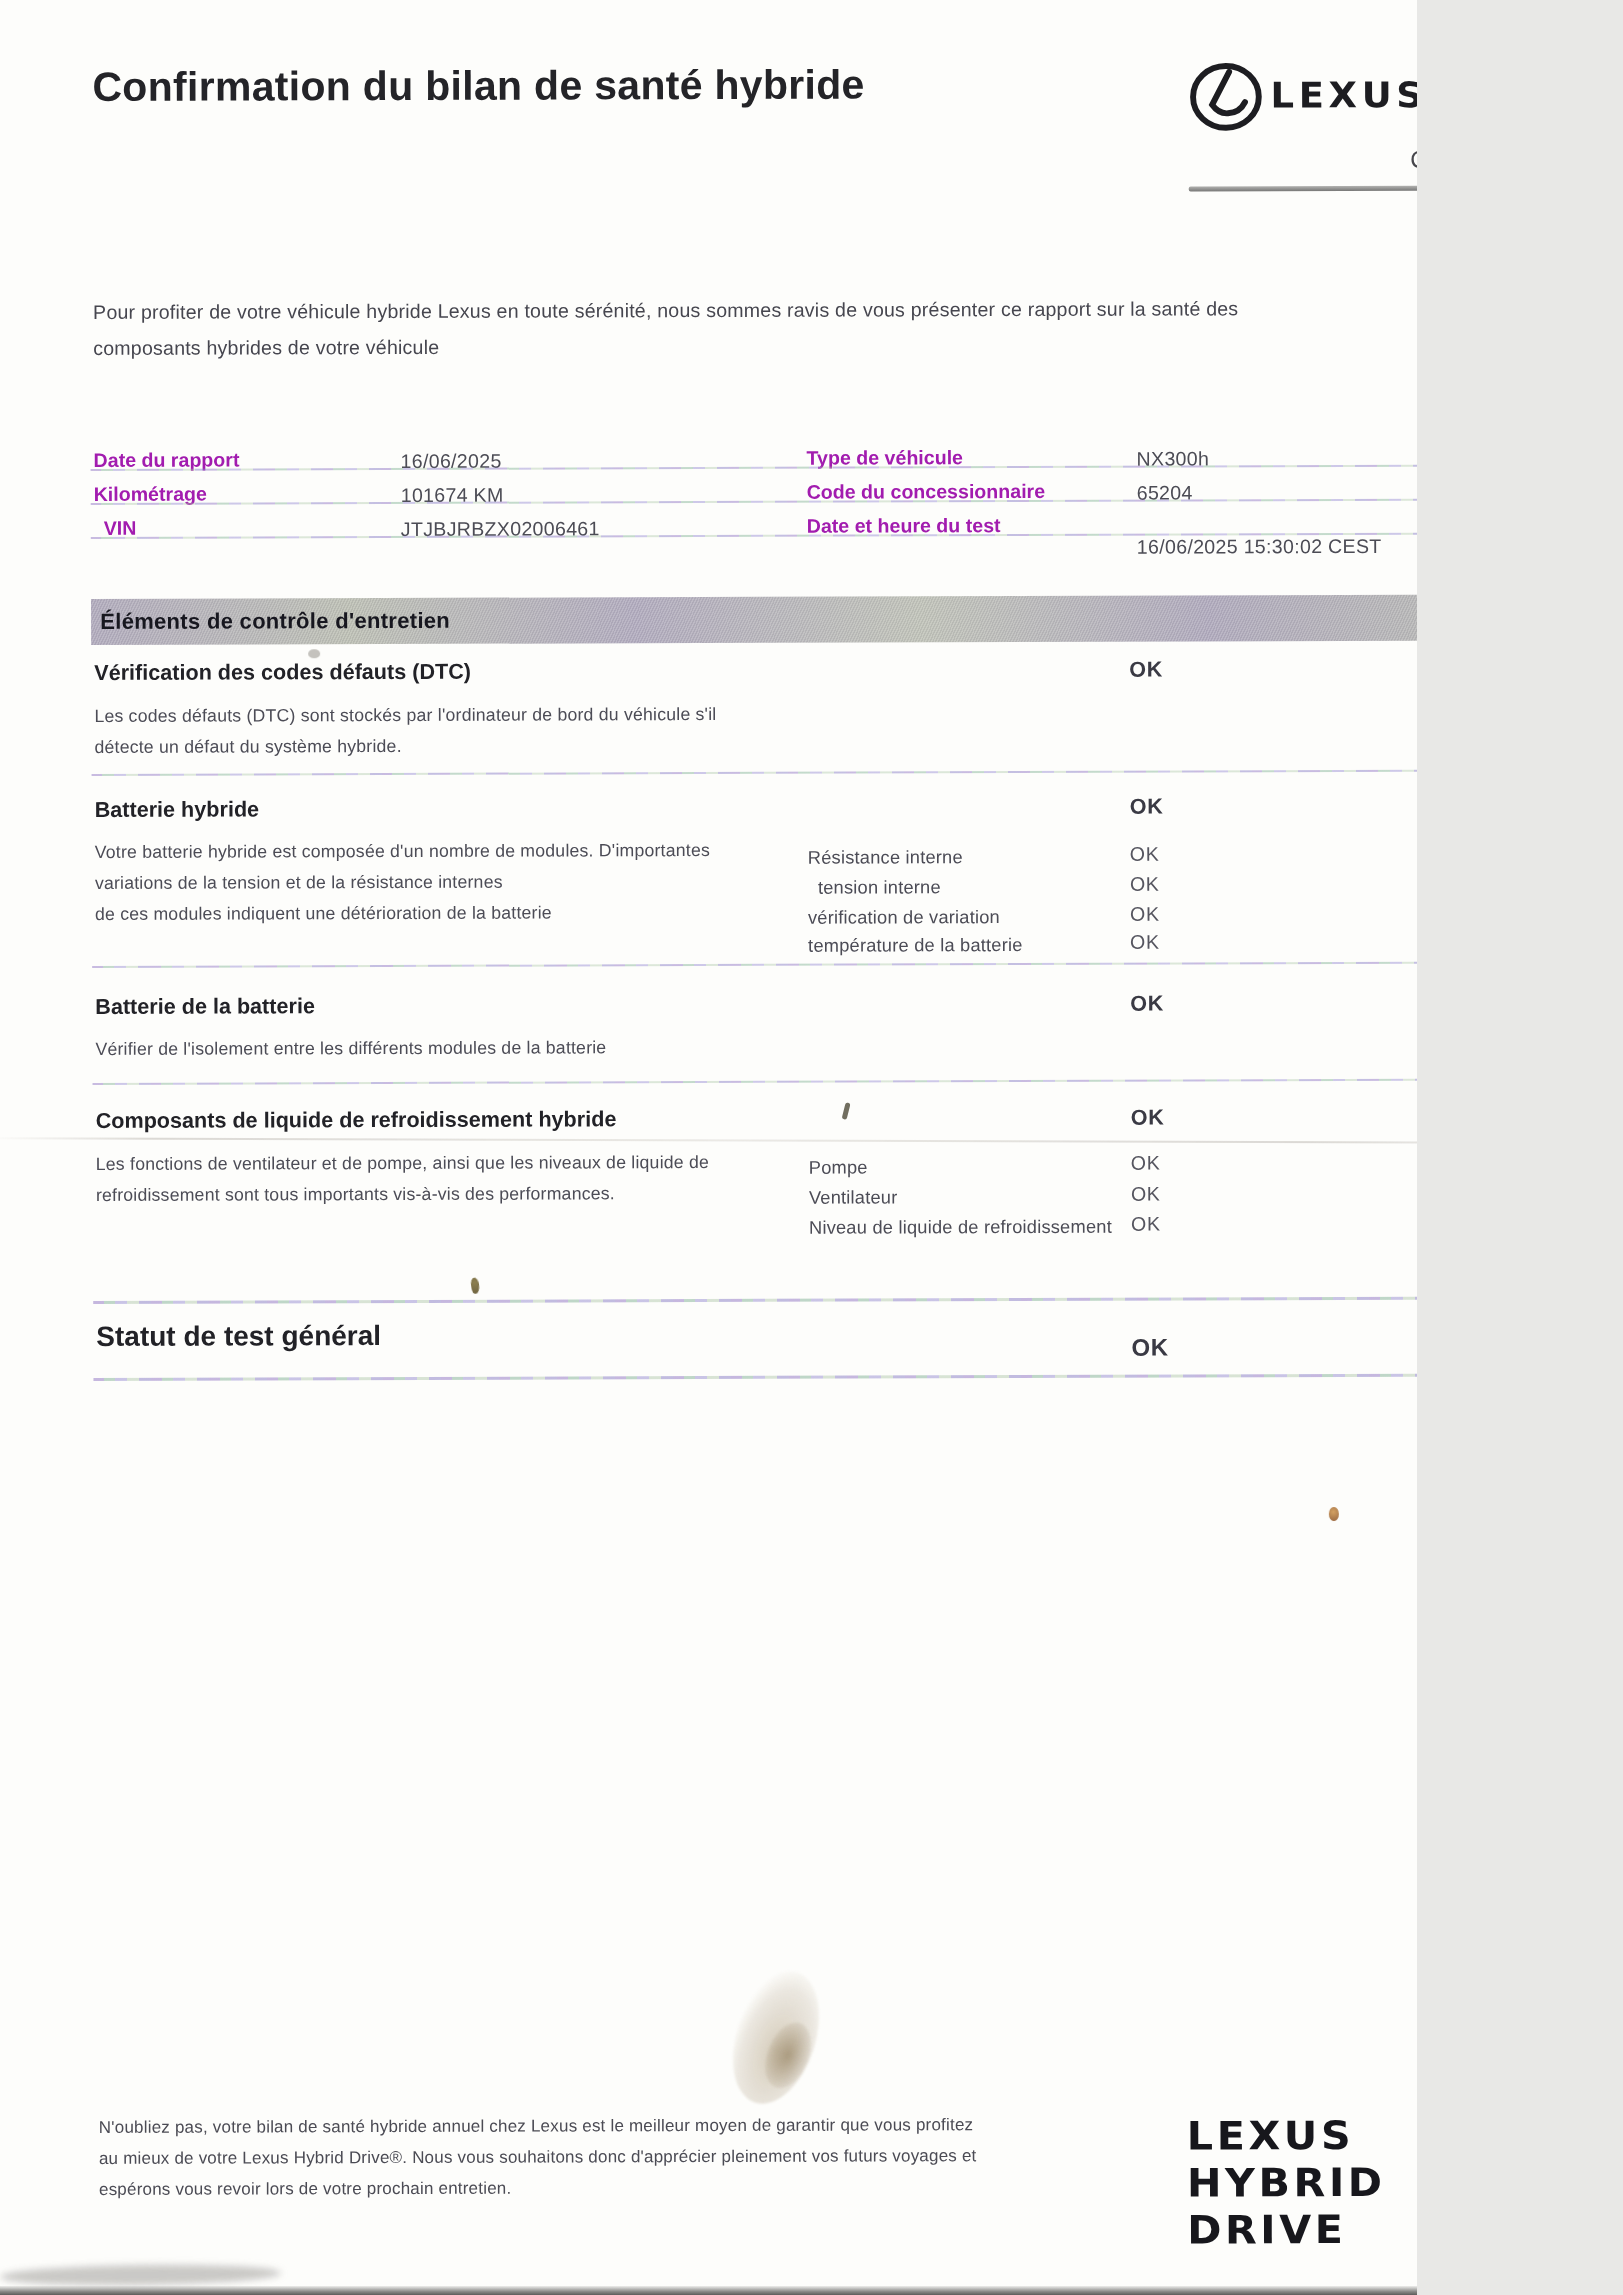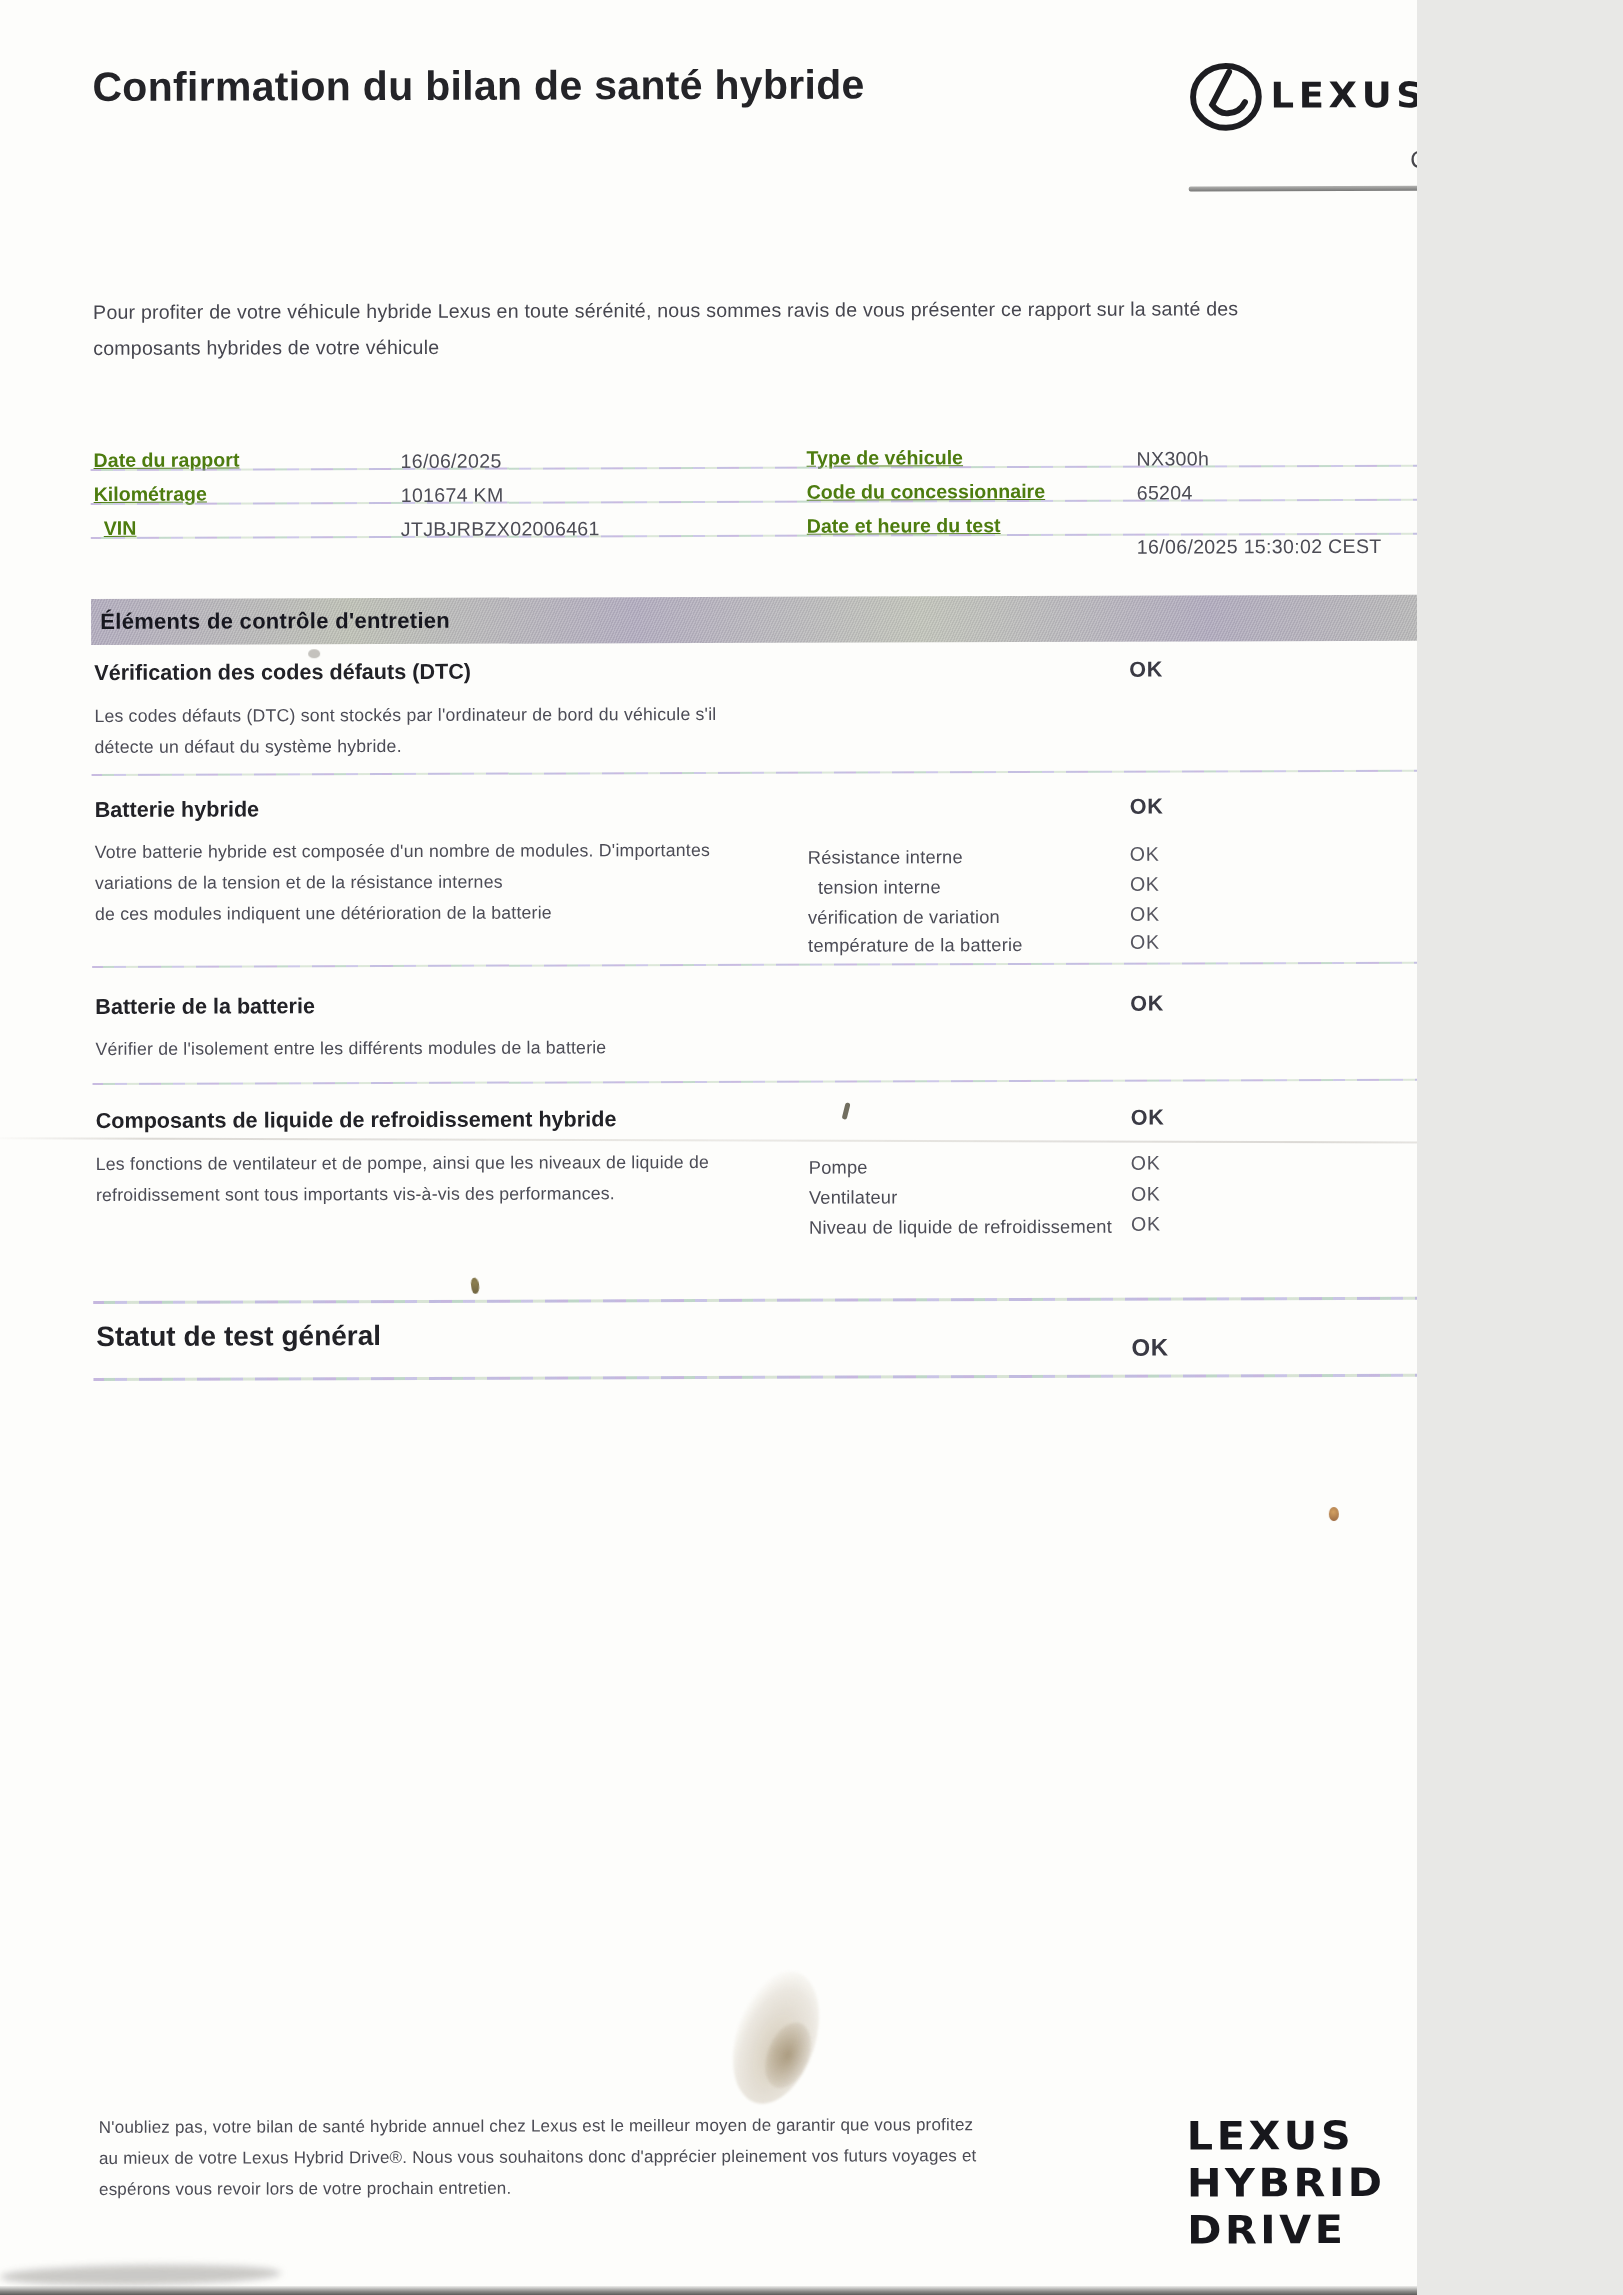--- a/index.html
+++ b/index.html
@@ -30,21 +30,21 @@
     font-size:24px;font-weight:400;letter-spacing:2px;color:#47474c;
   }
   .brand-rule{
     left:1191px;top:188px;width:304px;height:5.2px;
     background:linear-gradient(180deg,#b2b2b0,#777776);
     border-radius:2px;
   }
   
   .intro{left:95px;top:292px;font-size:19.6px;line-height:36px;color:#46464f;letter-spacing:0.2px;}
   
-  .cell-label{font-size:19.6px;font-weight:700;color:#4d7c0f;white-space:nowrap;text-decoration:underline;}
+  .cell-label{font-size:19.6px;font-weight:700;color:#a21caf;white-space:nowrap;}
   .cell-value{font-size:19.6px;color:#4c4c55;letter-spacing:0.3px;white-space:nowrap;}
   .sep{
     left:92px;width:1433px;height:2px;
     background:repeating-linear-gradient(90deg,
       rgba(148,122,198,.50) 0 10.5px, rgba(126,176,146,.45) 10.5px 22px,
       rgba(158,148,214,.50) 22px 34px, rgba(170,198,166,.40) 34px 46px,
       rgba(140,130,200,.50) 46px 58px);
   }
   .sep.strong{height:2.6px;filter:saturate(1.1) brightness(.95);}
   

